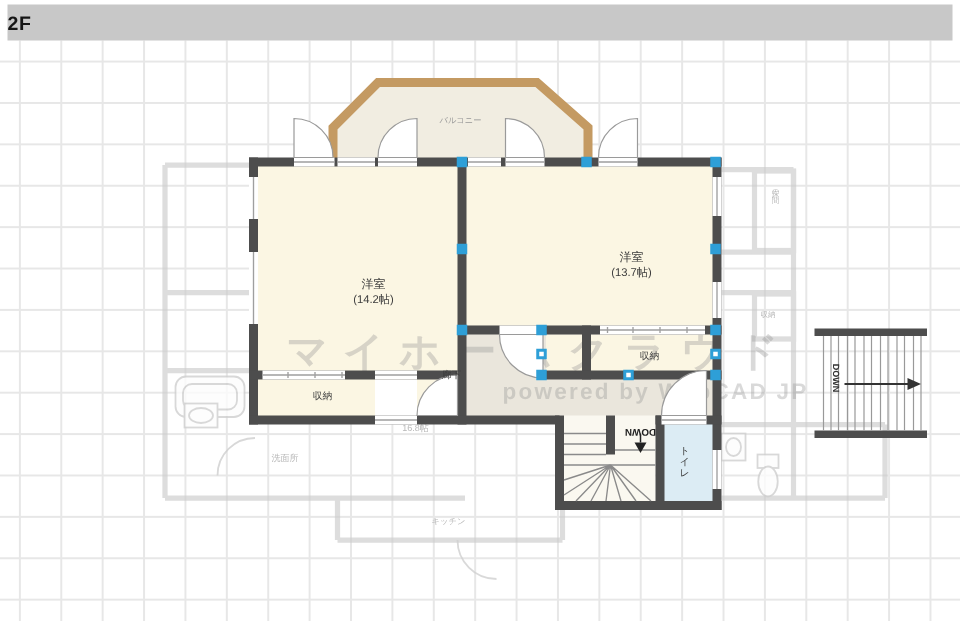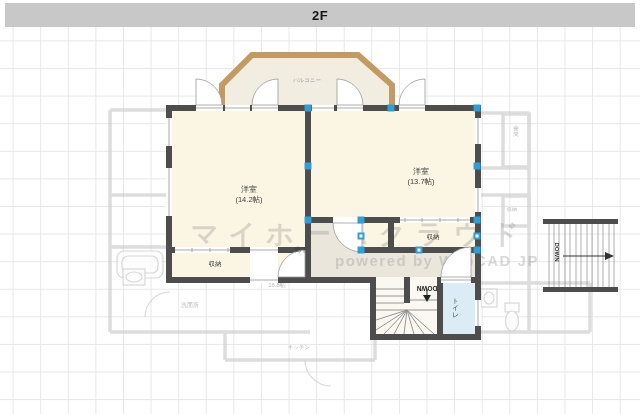--- a/index.html
+++ b/index.html
@@ -3,21 +3,21 @@
 <meta charset="utf-8">
 <style>
   html,body{margin:0;padding:0;}
   body{width:640px;height:414px;font-family:"Liberation Sans",sans-serif;background:#fff;}
   .stage{position:relative;width:640px;height:414px;background:#fff;overflow:hidden;}
   .grid{position:absolute;left:0;right:0;top:27px;bottom:0;
     background-image:linear-gradient(to right,#e7e7e7 1px,transparent 1px),
                      linear-gradient(to bottom,#e7e7e7 1px,transparent 1px);
     background-size:27.6px 27.6px;background-position:12.6px 13.4px;}
   .titlebar{position:absolute;left:5px;right:5px;top:3px;height:24px;background:#c8c8c8;
-    display:flex;align-items:center;justify-content:center;
+    display:flex;align-items:center;
     font-size:13px;font-weight:bold;color:#151515;letter-spacing:.5px;}
   svg.plan{position:absolute;left:0;top:0;}
   text{font-family:"Liberation Sans",sans-serif;}
   .vtext{writing-mode:vertical-rl;text-orientation:upright;}
 </style>
 </head>
 <body>
 
 <div class="stage">
   <div class="grid"></div>

